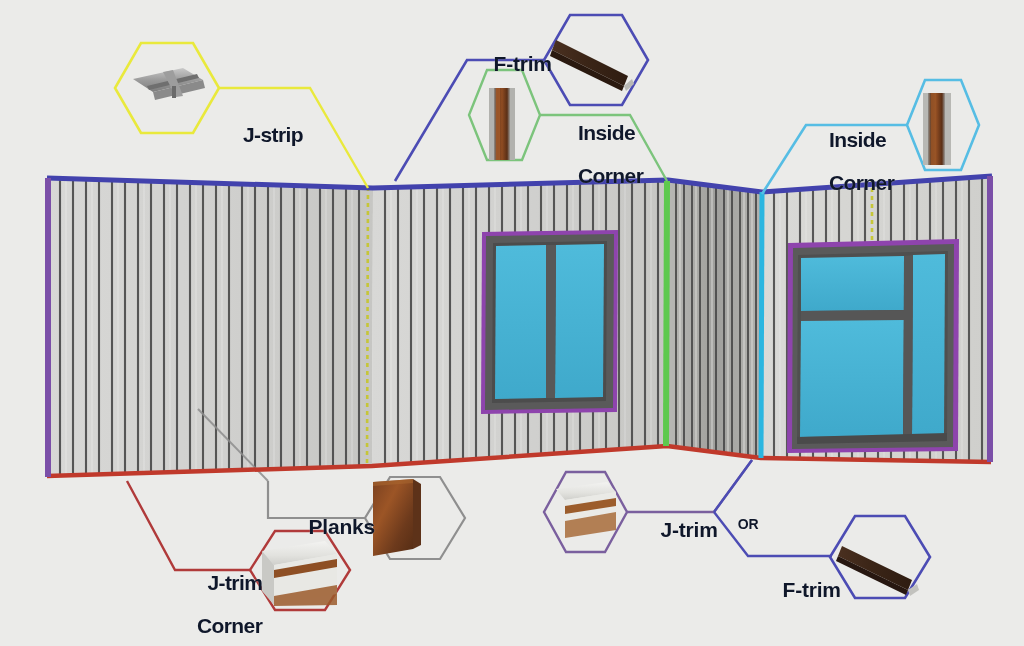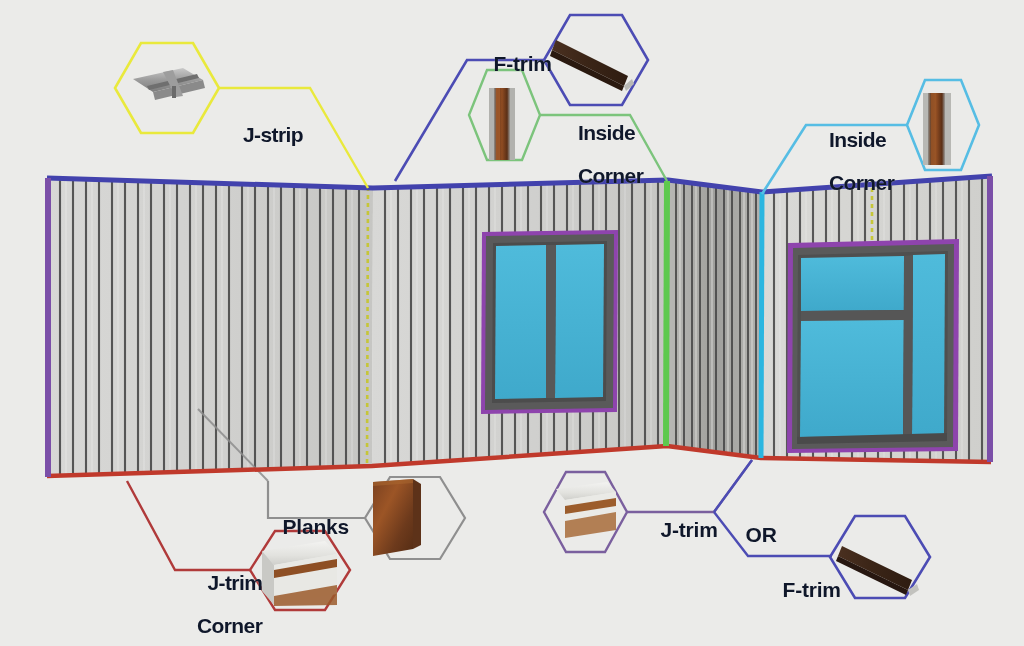--- a/index.html
+++ b/index.html
@@ -13,21 +13,21 @@
     position:absolute;
     font-family:Liberation Sans, sans-serif;
     font-weight:bold;
     color:#0f172a;
     line-height:1.02;
     white-space:pre;
     letter-spacing:-0.2px;
     text-shadow:0 0 1px rgba(255,255,255,.55);
   }
   .lbl.big{font-size:21px;}
-  .lbl.or{font-size:21px;}
+  .lbl.or{font-size:14px;}
   .tight{letter-spacing:-0.6px;}
 </style>
 </head>
 <body>
 
 <div id="stage">
 
   <svg id="scene" viewBox="0 0 1024 646">
     <defs>
       <linearGradient id="gFaceL" x1="0" y1="0" x2="1" y2="0">
@@ -377,21 +377,21 @@
   <div class="lbl big tight" style="left:557px;top:101px;">
     <span>Inside</span><br>
     <span>Corner</span>
   </div>
 
   <div class="lbl big tight" style="left:808px;top:108px;">
     <span>Inside</span><br>
     <span>Corner</span>
   </div>
 
-  <div class="lbl big" style="left:260px;top:495px;">
+  <div class="lbl big" style="left:286px;top:495px;">
     <span>Planks</span>
   </div>
 
   <div class="lbl big tight" style="left:176px;top:551px;text-align:right;">
     <span>J-trim</span><br>
     <span>Corner</span>
   </div>
 
   <div class="lbl big" style="left:638px;top:498px;">
     <span>J-trim</span>

